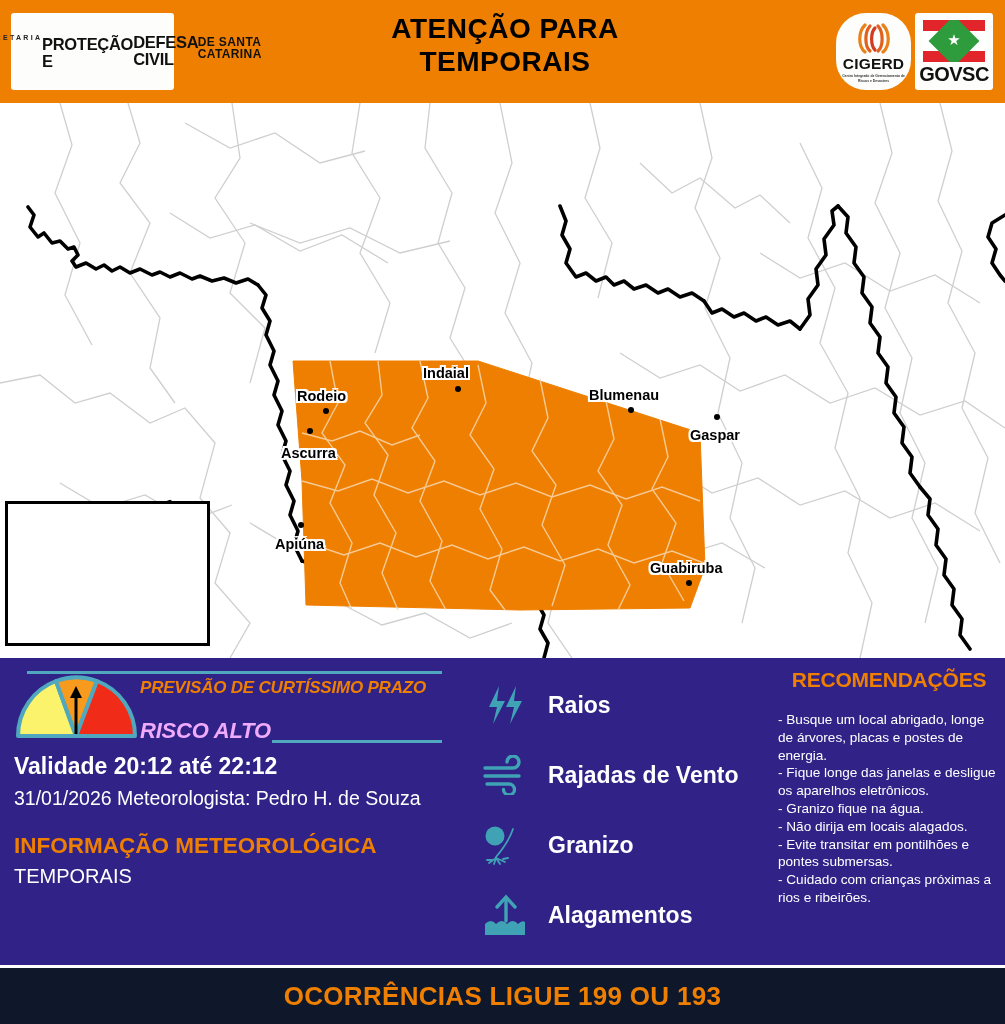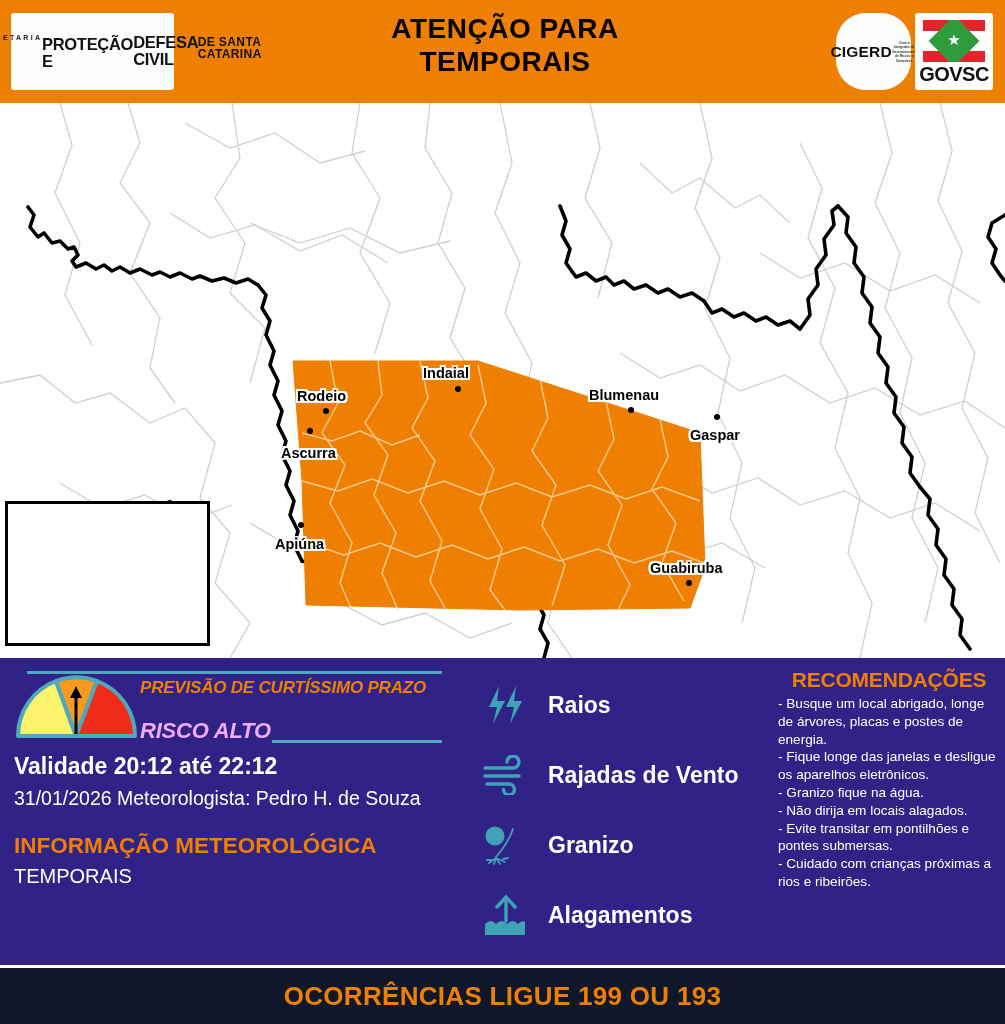--- a/index.html
+++ b/index.html
@@ -40,21 +40,21 @@
     color: #ffffff; font-size: 17px; font-weight: bold;
     font-family: "DejaVu Sans", sans-serif; line-height: 1;
     transform: skewX(-12deg);
   }
   .pdc-txt { display: flex; flex-direction: row; line-height: 1; }
   .pdc-l1 { font-size: 7px; letter-spacing: 2.3px; color: #222; font-weight: 600; }
   .pdc-l2 { font-size: 16.5px; font-weight: bold; color: #111; letter-spacing: -0.3px; margin-top: 2px; }
   .pdc-l3 { font-size: 16.5px; font-weight: bold; color: #111; letter-spacing: -0.3px; }
   .pdc-l4 { font-size: 12px; font-weight: bold; color: #111; letter-spacing: 0.4px; margin-top: 2px; }
 
-  .logo-cigerd { left: 836px; top: 13px; width: 75px; height: 77px; flex-direction: row; border-radius: 30px; }
+  .logo-cigerd { left: 836px; top: 13px; width: 75px; height: 77px; flex-direction: column; border-radius: 30px; }
   .cig-wave { width: 46px; height: 34px; }
   .cig-name { font-size: 15.5px; font-weight: bold; color: #111; letter-spacing: 0.2px; margin-top: 1px; }
   .cig-sub { font-size: 3.4px; color: #333; text-align: center; line-height: 1.35; margin-top: 1px; width: 66px; font-weight: 600; }
 
   .logo-govsc { left: 915px; top: 13px; width: 78px; height: 77px; flex-direction: column; gap: 2px; }
   .sc-flag { width: 62px; height: 42px; position: relative; overflow: hidden; }
   .sc-flag .stripe { position: absolute; left: 0; width: 62px; background: #E2252B; }
   .sc-flag .s1 { top: 0; height: 11px; }
   .sc-flag .s2 { top: 31px; height: 11px; }
   .sc-flag .white { position: absolute; left: 0; top: 11px; width: 62px; height: 20px; background: #ffffff; }
@@ -153,21 +153,21 @@
   .hazard-row { position: relative; height: 70px; display: flex; align-items: center; gap: 17px; }
   .hazard-icon { width: 48px; height: 48px; flex: none; display: flex; align-items: center; justify-content: center; }
   .hazard-label { color: #ffffff; font-size: 23px; font-weight: bold; white-space: nowrap; }
 
   
   .rec { position: absolute; left: 778px; top: 10px; width: 222px; }
   .rec-title {
     color: #EF7F00; font-size: 21px; font-weight: bold;
     text-align: center; letter-spacing: -0.2px; line-height: 1.1;
   }
-  .rec-list { margin-top: 4px; }
+  .rec-list { margin-top: 20px; }
   .rec-item {
     color: #ffffff; font-size: 13.6px; line-height: 1.31;
   }
 
   
   .footer-sep {
     position: absolute; left: 0; top: 965px; width: 1005px; height: 3px;
     background: #ffffff;
   }
   .footer {

